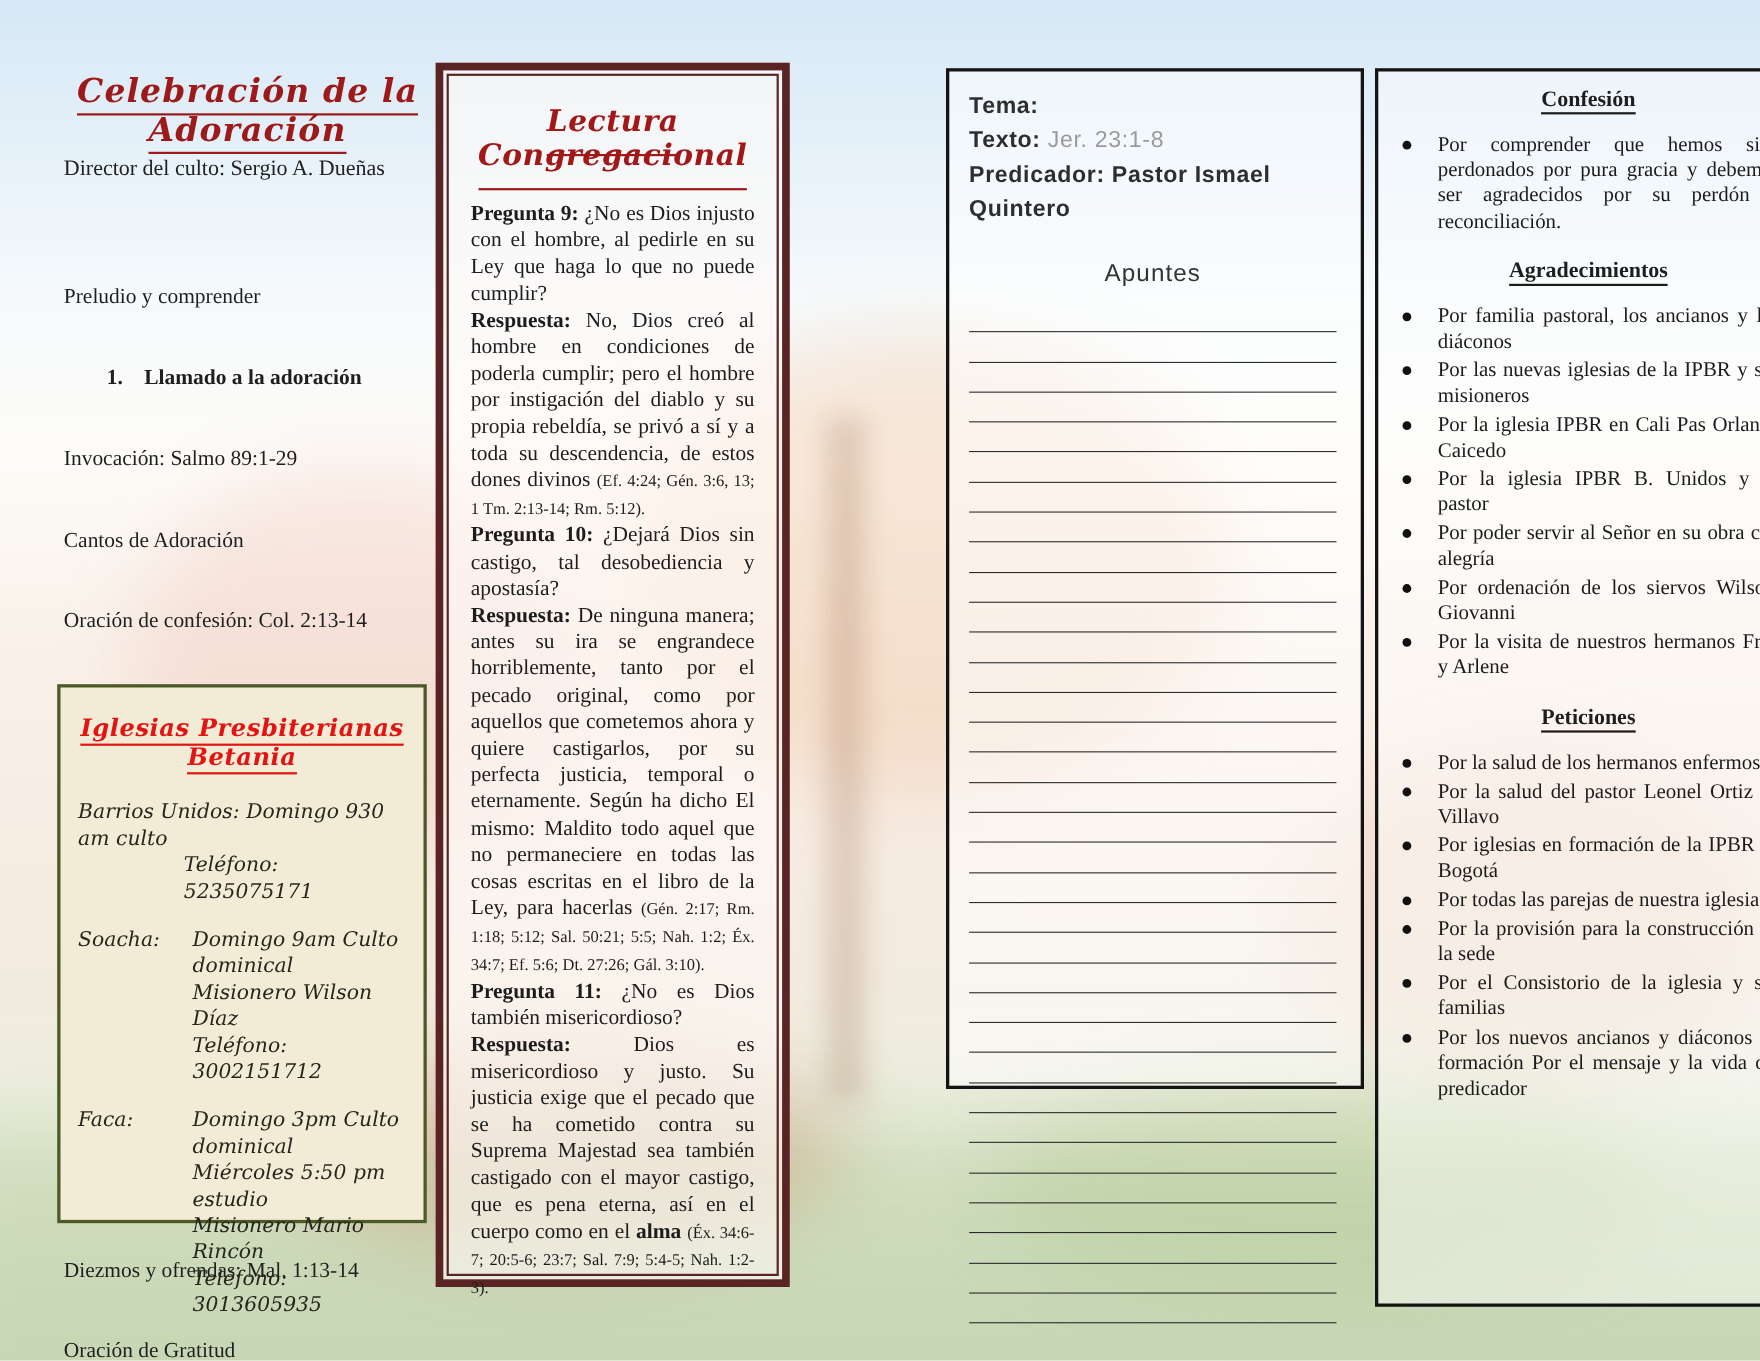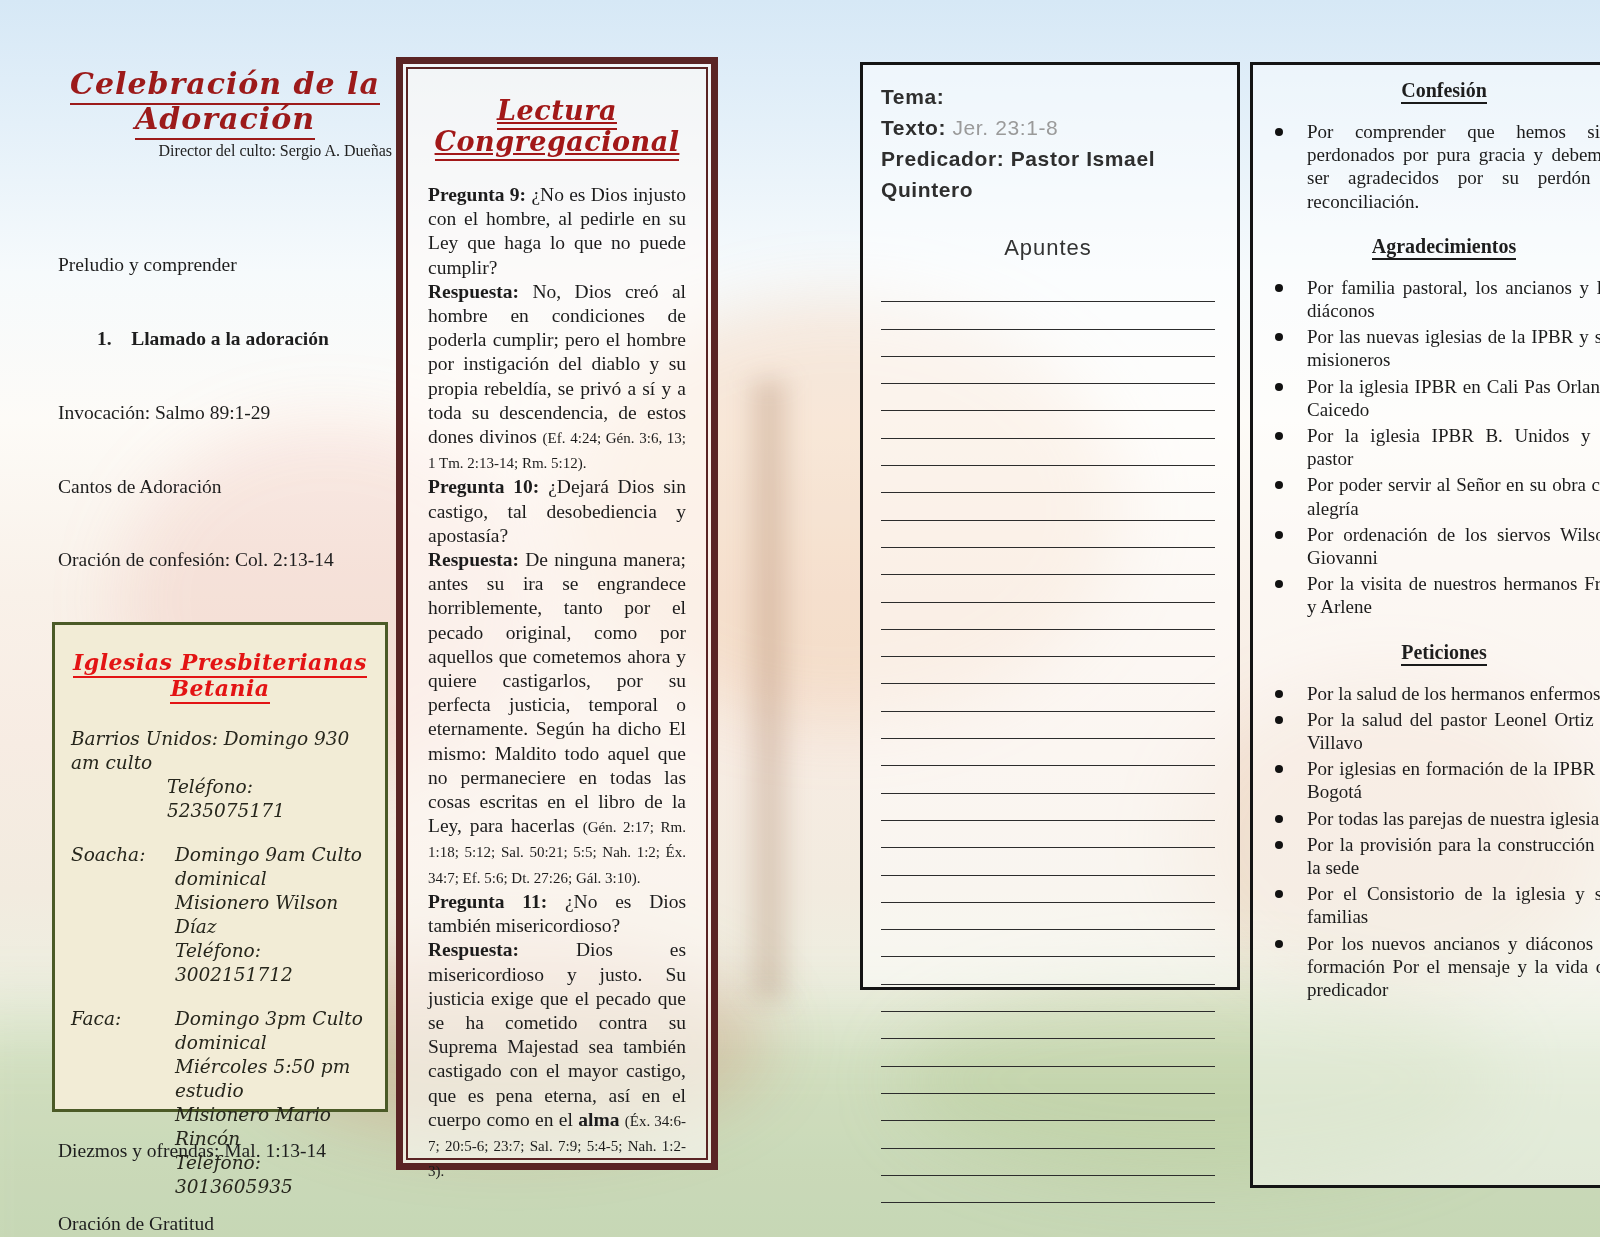--- a/index.html
+++ b/index.html
@@ -28,21 +28,21 @@
   .trunk{position:absolute;left:752px;top:380px;width:34px;height:620px;background:rgba(150,102,72,.25);filter:blur(12px);}
 
   
   .col1{position:absolute;left:58px;top:66px;width:334px;}
   .script-title{
     display:block;text-align:center;font-family:"DejaVu Serif",serif;
     font-style:italic;font-weight:bold;font-size:30px;letter-spacing:1px;
     color:var(--title-red);
   }
   .script-title .u{border-bottom:2px solid var(--title-red);padding-bottom:2px;}
-  .director{text-align:right;font-size:16px;margin-top:6px;color:#222;}
+  .director{text-align:left;font-size:20px;margin-top:6px;color:#222;}
   .order{margin-top:44px;font-size:19.5px;line-height:24.6px;white-space:pre-wrap;}
   .order .bold{font-weight:bold;margin-left:39px;}
 
   .churches-box{
     position:absolute;left:52px;top:622px;width:336px;height:490px;
     border:3px solid var(--olive);background:var(--cream);
     padding:24px 16px 10px 16px;
     font-family:"DejaVu Serif",serif;font-style:italic;color:#26261c;
   }
   .churches-title{
@@ -64,21 +64,21 @@
   }
   .col2-inner{
     position:absolute;inset:3px;border:2px solid var(--maroon);
     padding:26px 20px 10px 20px;
   }
   .lectura-title{
     text-align:center;font-family:"DejaVu Serif",serif;font-style:italic;
     font-weight:bold;font-size:27px;color:#a21818;letter-spacing:.5px;
     margin-bottom:26px;
   }
-  .lectura-title .u{border-bottom:2px solid #a21818;padding-bottom:2px;text-decoration:underline;}
+  .lectura-title .u{border-bottom:2px solid #a21818;padding-bottom:14px;}
   .qa{font-size:19.5px;line-height:24.2px;text-align:justify;color:#1c1c1c;}
   .qa .lbl{font-weight:bold;}
   .qa .ref{font-size:15px;}
   .qa .bw{font-weight:bold;}
 
   
   .col3-box{
     position:absolute;left:860px;top:62px;width:380px;height:928px;
     border:3px solid #141414;background:rgba(255,255,255,.5);
     padding:16px 22px 16px 18px;

